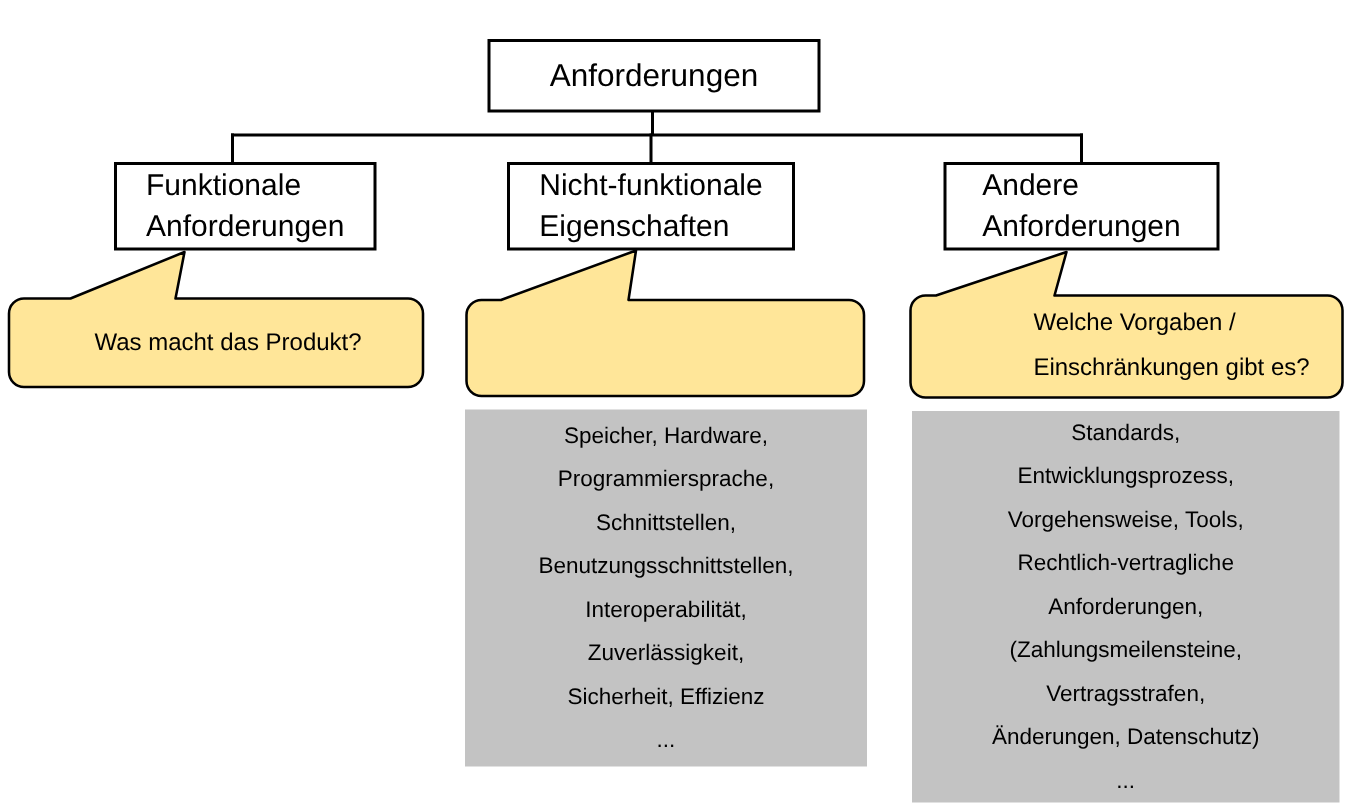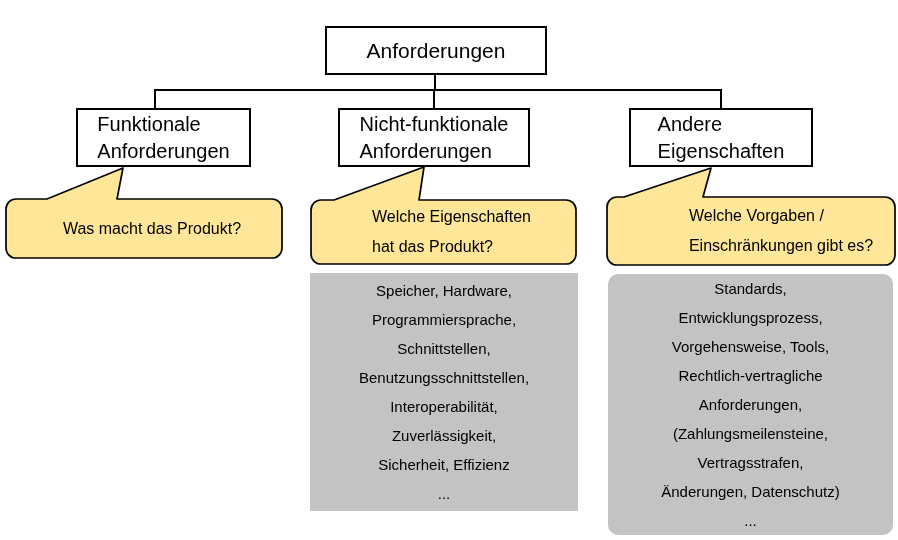--- a/index.html
+++ b/index.html
@@ -77,50 +77,48 @@
 
   <div class="line" style="left:434px; top:74px; width:2px; height:16px;"></div>
   <div class="line" style="left:154px; top:89px; width:568px; height:2px;"></div>
   <div class="line" style="left:154px; top:89px; width:2px; height:19px;"></div>
   <div class="line" style="left:433px; top:89px; width:2px; height:19px;"></div>
   <div class="line" style="left:720px; top:89px; width:2px; height:19px;"></div>
 
   <div class="node" style="left:76px; top:108px; width:175px; height:59px;">Funktionale
 Anforderungen</div>
   <div class="node" style="left:338px; top:108px; width:192px; height:59px;">Nicht-funktionale
+Eigenschaften</div>
+  <div class="node" style="left:629px; top:108px; width:184px; height:59px;">Andere
 Anforderungen</div>
-  <div class="node" style="left:629px; top:108px; width:184px; height:59px;">Andere
-Eigenschaften</div>
 
   <svg class="callout-svg" style="left:0; top:163px;" width="290" height="100" viewBox="0 0 290 100">
     <path class="callout-shape" d="M 16 36 L 47 36 L 123 5 L 117 36 L 272 36 A 10 10 0 0 1 282 46 L 282 85 A 10 10 0 0 1 272 95 L 16 95 A 10 10 0 0 1 6 85 L 6 46 A 10 10 0 0 1 16 36 Z"></path>
   </svg>
   <div class="callout-text" style="left:6px; top:199px; width:276px; height:59px;">Was macht das Produkt?</div>
 
   <svg class="callout-svg" style="left:300px; top:163px;" width="290" height="105" viewBox="0 0 290 105">
     <path class="callout-shape" d="M 21 37 L 34 37 L 124 4 L 119 37 L 266 37 A 10 10 0 0 1 276 47 L 276 91 A 10 10 0 0 1 266 101 L 21 101 A 10 10 0 0 1 11 91 L 11 47 A 10 10 0 0 1 21 37 Z"></path>
   </svg>
-  <div class="callout-text" style="left:311px; top:200px; width:265px; height:64px;">Welche Eigenschaften
-hat das Produkt?</div>
 
   <svg class="callout-svg" style="left:598px; top:161px;" width="300" height="108" viewBox="0 0 300 108">
     <path class="callout-shape" d="M 19 36 L 26 36 L 113 7 L 105 36 L 287 36 A 10 10 0 0 1 297 46 L 297 94 A 10 10 0 0 1 287 104 L 19 104 A 10 10 0 0 1 9 94 L 9 46 A 10 10 0 0 1 19 36 Z"></path>
   </svg>
   <div class="callout-text" style="left:607px; top:197px; width:332px; height:68px;">Welche Vorgaben /
 Einschränkungen gibt es?</div>
 
   <div class="detail-box" style="left:310px; top:273px; width:268px; height:238px;">Speicher, Hardware,
 Programmiersprache,
 Schnittstellen,
 Benutzungsschnittstellen,
 Interoperabilität,
 Zuverlässigkeit,
 Sicherheit, Effizienz
 ...</div>
-  <div class="detail-box" style="left:608px; top:274px; width:285px; height:261px;border-radius:10px;">Standards,
+  <div class="detail-box" style="left:608px; top:274px; width:285px; height:261px;">Standards,
 Entwicklungsprozess,
 Vorgehensweise, Tools,
 Rechtlich-vertragliche
 Anforderungen,
 (Zahlungsmeilensteine,
 Vertragsstrafen,
 Änderungen, Datenschutz)
 ...</div>
 
 </div>

